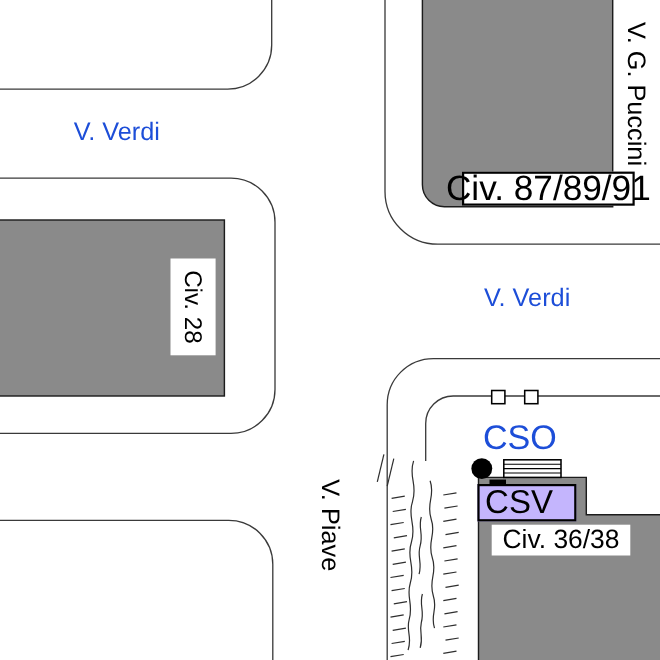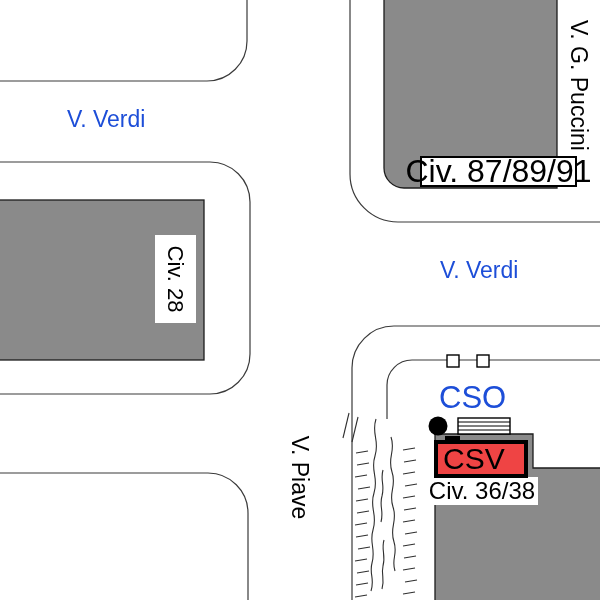--- a/index.html
+++ b/index.html
@@ -36,22 +36,22 @@
     color: #000;
     display: flex;
     align-items: center;
     justify-content: center;
     white-space: nowrap;
   }
   .bordered { border: 2px solid #000; }
   .cso { font-size: 31px; }
   .csvbox {
     position: absolute;
-    background: #ef4444;
-    border: 4px solid #000000;
+    background: #c4b5fd;
+    border: 2px solid #000000;
     color: #000;
     display: flex;
     align-items: center;
     font-size: 30px;
     padding-left: 5px;
     white-space: nowrap;
   }
 </style>
 </head>
 <body>
@@ -143,19 +143,19 @@
   <div class="vwrap" style="left:562px; top:10px; width:32px; height:150px;">
     <span class="vtext street">V. G. Puccini</span>
   </div>
 
   <div class="vwrap" style="left:155px; top:235px; width:41px; height:88px; background:#ffffff;">
     <span class="vtext" style="font-size:22px;">Civ. 28</span>
   </div>
 
   <div class="civbox bordered" style="left:398px; top:156px; width:153px; height:27px; font-size:32px;margin-left:22px;">Civ. 87/89/91</div>
 
-  <div class="civbox" style="left:426px; top:477px; width:112px; height:28px; font-size:24px;">Civ. 36/38</div>
+  <div class="civbox" style="left:447px; top:477px; width:126px; height:28px; font-size:24px;">Civ. 36/38</div>
 
   <div class="lbl cso" style="left:399px; top:381px;margin-left:40px;">CSO</div>
 
   <div class="csvbox" style="left:434px; top:440px; width:81px; height:30px;">CSV</div>
 
 </div>
 
 </body></html>

